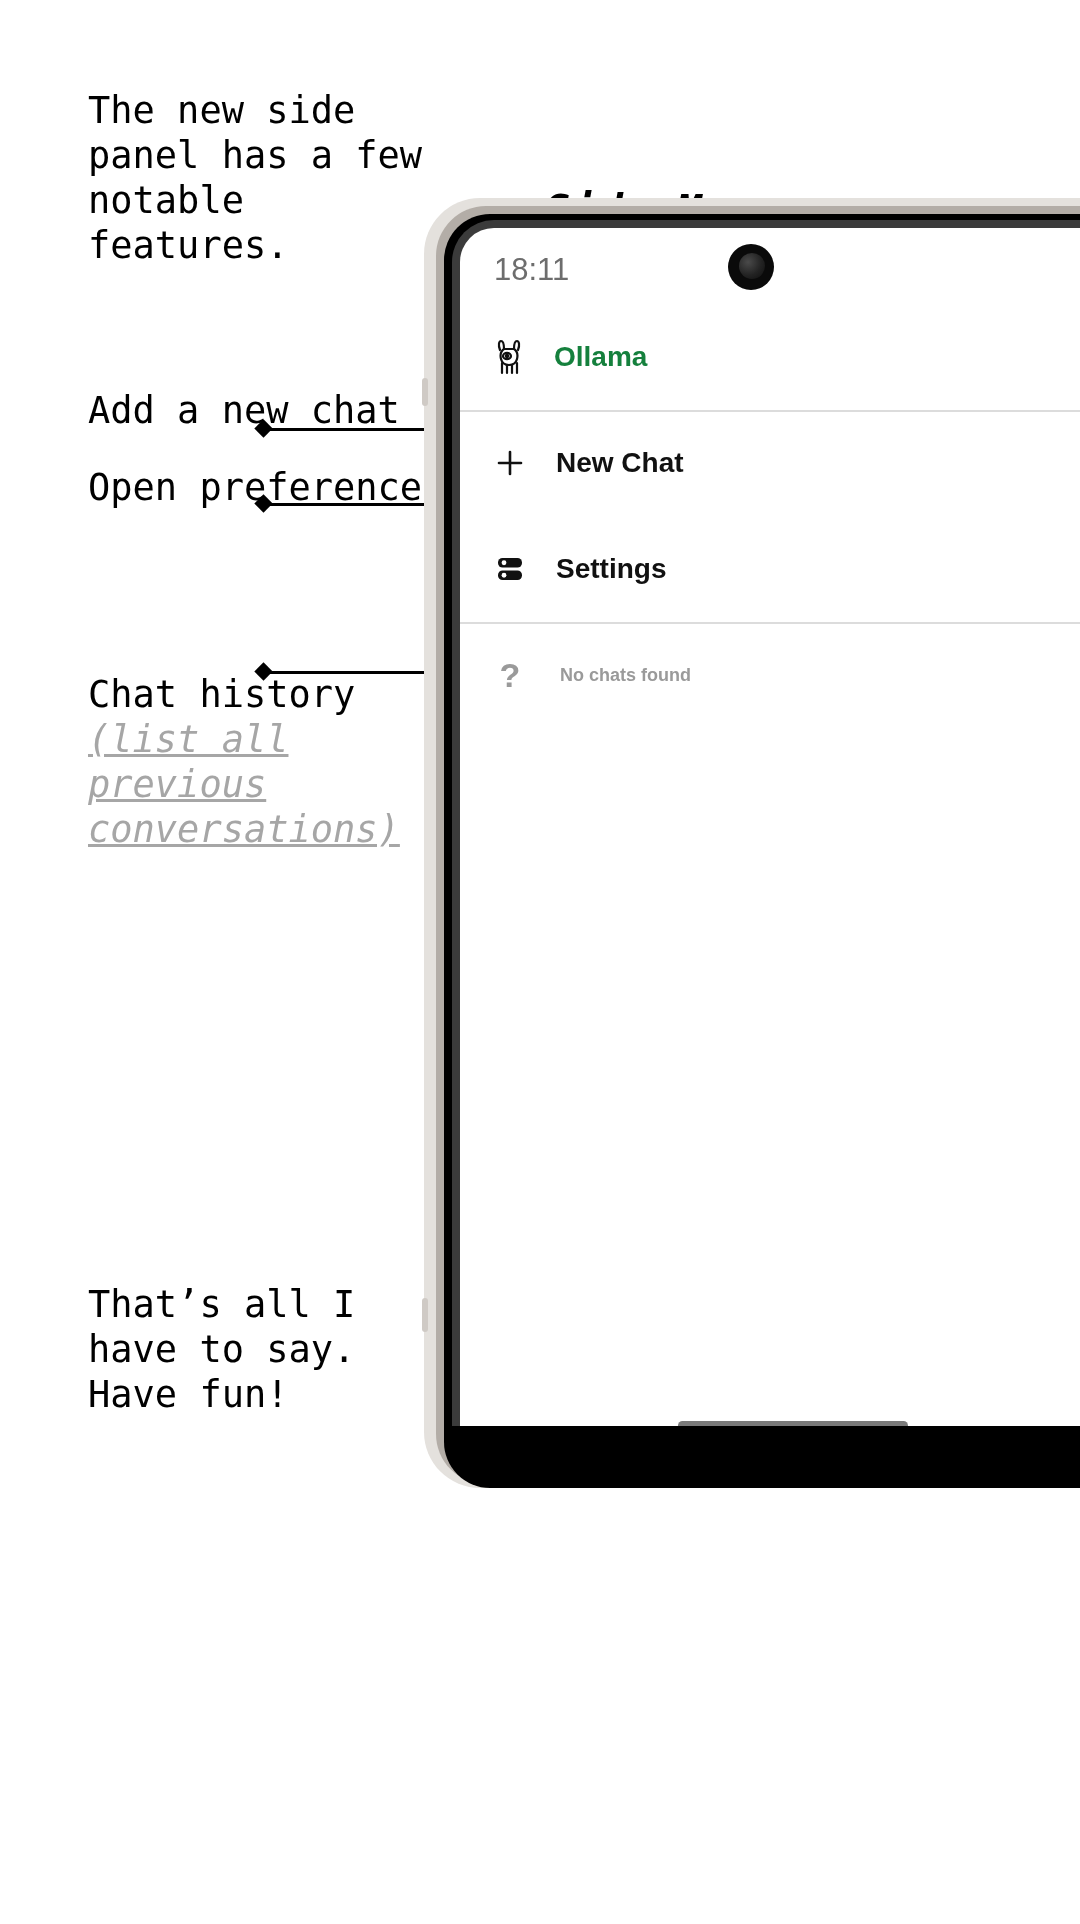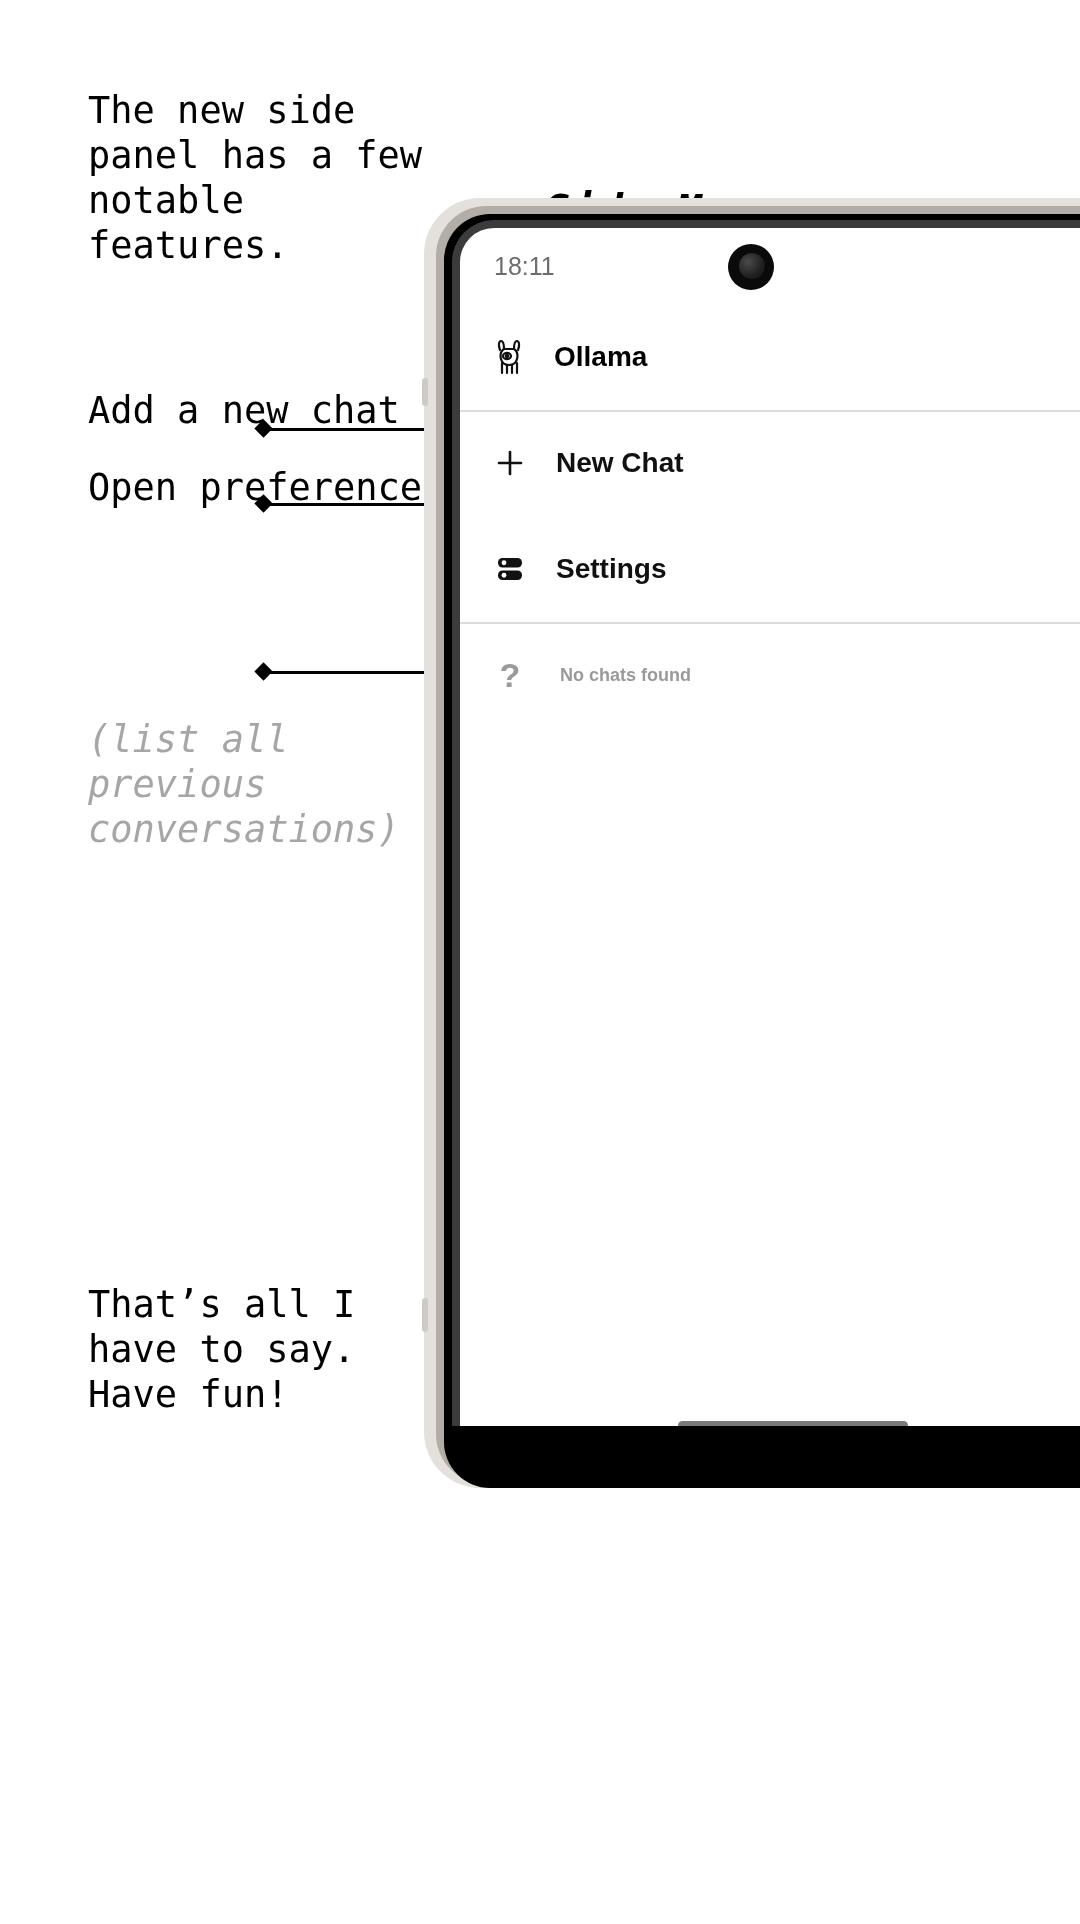--- a/index.html
+++ b/index.html
@@ -13,21 +13,21 @@
   
   .anno{
     position:absolute;
     font-family:"DejaVu Sans Mono","Liberation Mono",monospace;
     font-size:37px;
     line-height:45px;
     color:#000000;
     letter-spacing:0px;
     white-space:pre;
   }
-  .anno.muted{color:#a6a6a6;font-style:italic;}
+  .anno.muted{color:#a6a6a6;font-style:italic;text-decoration:underline;}
 
   #intro-text{left:88px;top:88px;}
   #anno-new-chat{left:88px;top:388px;}
   #anno-settings{left:88px;top:465px;}
   #anno-history{left:88px;top:672px;}
   #anno-history-note{left:88px;top:717px;}
   #outro-text{left:88px;top:1282px;}
 
   
   #page-title{
@@ -96,21 +96,21 @@
   #btn-volume{top:180px;height:28px;}
   #btn-power{top:1100px;height:34px;}
 
   
   .statusbar{
     position:absolute;left:0;top:0;width:684px;height:76px;
   }
   .status-time{
     position:absolute;left:34px;top:24px;
     font-family:"Liberation Sans",sans-serif;
-    font-size:25px;color:#6d6d6d;letter-spacing:0px;
+    font-size:31px;color:#6d6d6d;letter-spacing:0px;
   }
   .camera{
     position:absolute;left:268px;top:16px;width:46px;height:46px;
     border-radius:50%;background:#0a0a0a;
   }
   .camera .lens{
     position:absolute;left:11px;top:9px;width:26px;height:26px;
     border-radius:50%;
     background:radial-gradient(circle at 35% 35%,#4a4a4a 0%,#232323 55%,#0d0d0d 100%);
   }
@@ -118,21 +118,21 @@
   
   .app-header{
     position:absolute;left:0;top:76px;width:684px;height:106px;
     display:flex;align-items:center;
     border-bottom:2px solid #dcdcdc;
   }
   .brand-icon{margin-left:28px;width:44px;display:flex;justify-content:center;}
   .brand-label{
     margin-left:22px;
     font-family:"Liberation Sans",sans-serif;
-    font-size:28px;font-weight:700;color:#000000;
+    font-size:28px;font-weight:700;color:#15803d;
   }
 
   
   .menu-block{
     position:absolute;left:0;top:182px;width:684px;
     border-bottom:2px solid #dcdcdc;
   }
   .menu-row{
     height:106px;display:flex;align-items:center;
   }
@@ -178,20 +178,21 @@
 
   <div class="anno" id="anno-new-chat">Add a new chat</div>
 
   <div class="anno" id="intro-text">The new side
 panel has a few
 notable
 features.</div>
 
   <div class="anno" id="anno-settings">Open preferences</div>
 
+  <div class="anno" id="anno-history">Chat history</div>
 
   <div class="anno muted" id="anno-history-note">(list all
 previous
 conversations)</div>
 
   <div class="anno" id="outro-text">That’s all I
 have to say.
 Have fun!</div>
 
   <div id="page-title">

